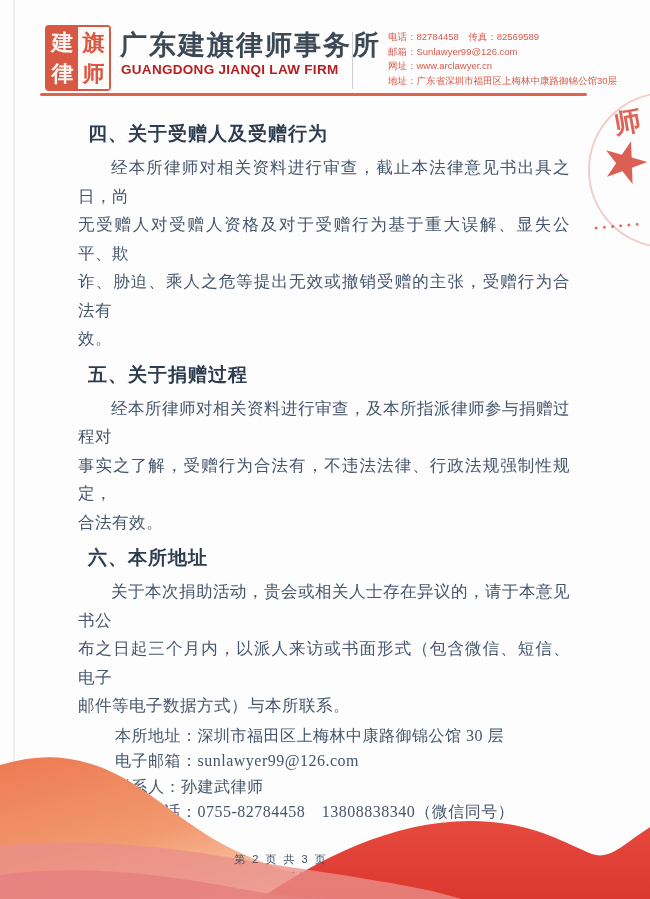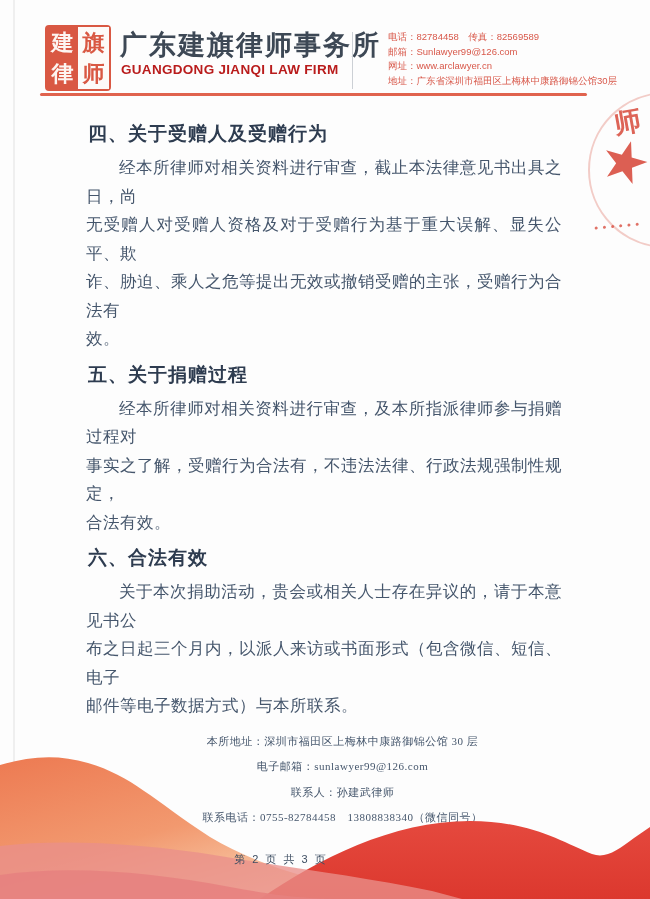--- a/index.html
+++ b/index.html
@@ -60,24 +60,24 @@
   .content{
     position:absolute;left:0;top:95px;width:650px;box-sizing:border-box;
     padding:26px 80px 0 78px;color:#45566c;
   }
   .sec-heading{
     margin:8px 0 8px 10px;font-family:"Liberation Sans","DejaVu Sans",sans-serif;
     font-weight:bold;font-size:19px;line-height:25px;color:#2e3c50;letter-spacing:1px;
   }
   .sec-heading.first{margin-top:0;}
   .sec-body{
-    margin:8px;font-size:16.5px;line-height:28.5px;letter-spacing:.5px;
+    margin:0;font-size:16.5px;line-height:28.5px;letter-spacing:.5px;
     white-space:pre-line;text-indent:2em;text-align:justify;
   }
-  .contact-block{margin:2px 0 0 37px;font-size:11px;line-height:25.5px;letter-spacing:.5px;text-align:center;}
+  .contact-block{margin:2px 0 0 37px;font-size:16px;line-height:25.5px;letter-spacing:.5px;}
 
   
   .footer-waves{position:absolute;left:0;bottom:0;width:650px;height:150px;pointer-events:none;}
   .page-number{
     position:absolute;left:0;bottom:32px;width:562px;text-align:center;z-index:5;
     font-family:"Liberation Sans","DejaVu Sans",sans-serif;
     font-size:11px;letter-spacing:2px;color:#3e4e62;
   }
 </style>
 </head>
@@ -116,21 +116,21 @@
     <p class="sec-body">经本所律师对相关资料进行审查，截止本法律意见书出具之日，尚
 无受赠人对受赠人资格及对于受赠行为基于重大误解、显失公平、欺
 诈、胁迫、乘人之危等提出无效或撤销受赠的主张，受赠行为合法有
 效。</p>
 
     <h2 class="sec-heading">五、关于捐赠过程</h2>
     <p class="sec-body">经本所律师对相关资料进行审查，及本所指派律师参与捐赠过程对
 事实之了解，受赠行为合法有，不违法法律、行政法规强制性规定，
 合法有效。</p>
 
-    <h2 class="sec-heading">六、合法有效</h2>
+    <h2 class="sec-heading">六、本所地址</h2>
     <p class="sec-body">关于本次捐助活动，贵会或相关人士存在异议的，请于本意见书公
 布之日起三个月内，以派人来访或书面形式（包含微信、短信、电子
 邮件等电子数据方式）与本所联系。</p>
     <div class="contact-block">
       <div>本所地址：深圳市福田区上梅林中康路御锦公馆 30 层</div>
       <div>电子邮箱：sunlawyer99@126.com</div>
       <div>联系人：孙建武律师</div>
       <div>联系电话：0755-82784458　13808838340（微信同号）</div>
     </div>
 

